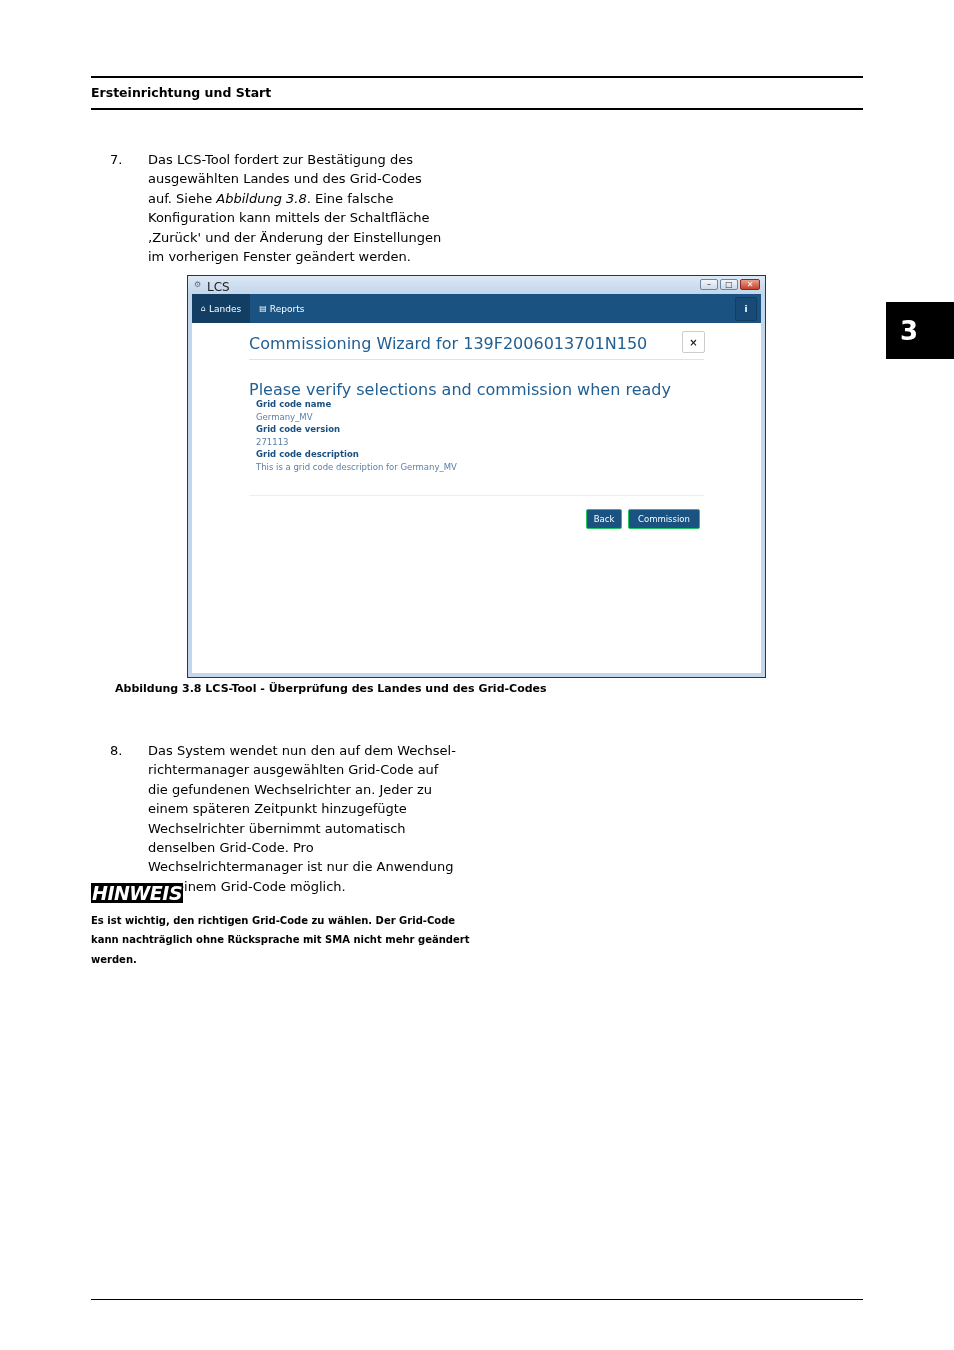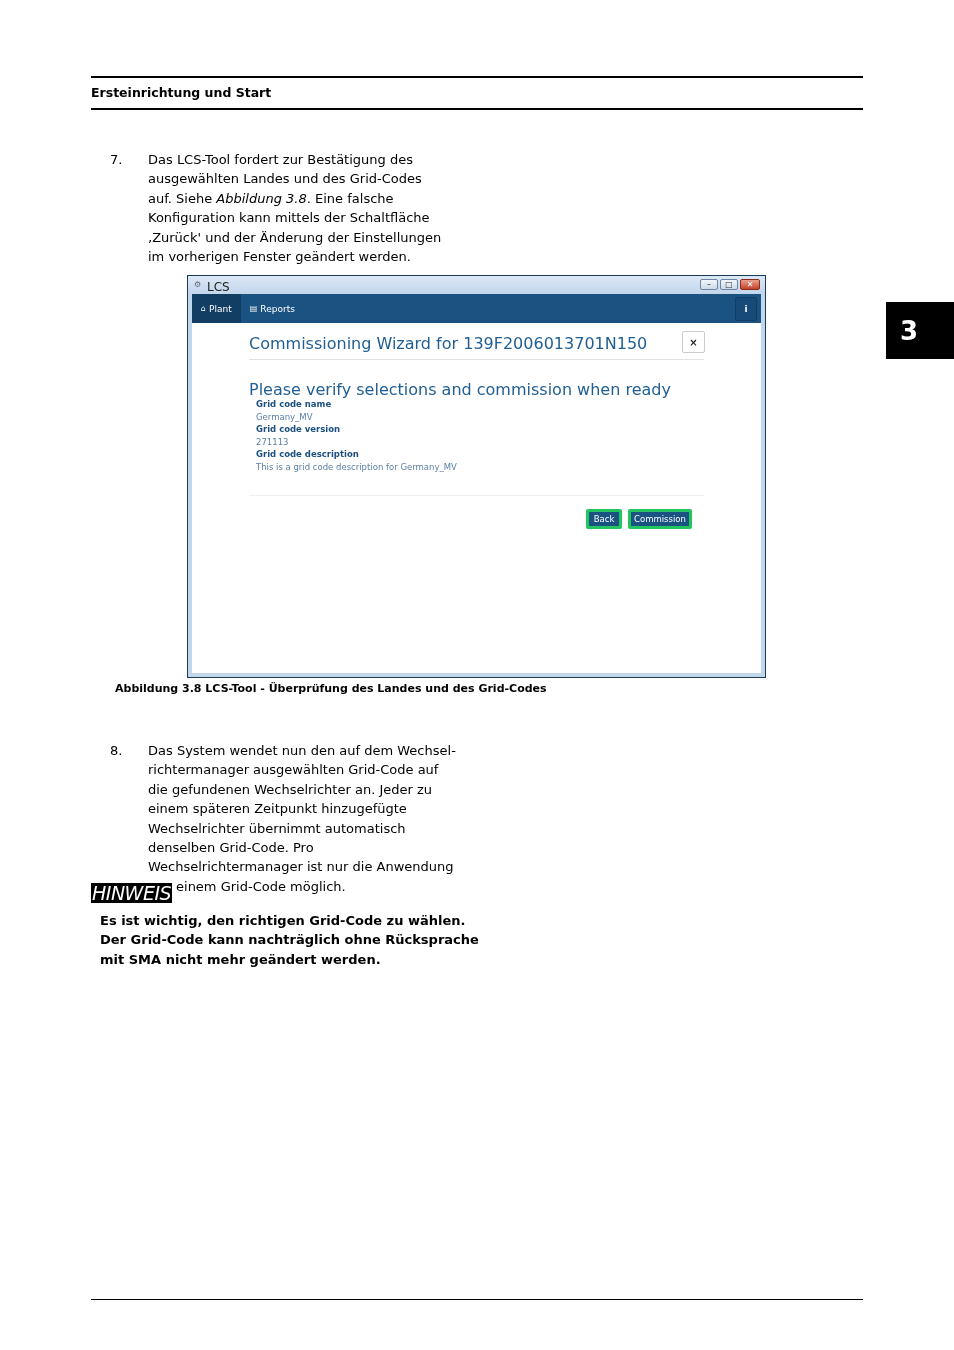--- a/index.html
+++ b/index.html
@@ -39,27 +39,27 @@
   .wiz-close { position:absolute; left:490px; top:37px; width:21px; height:20px; border:1px solid #ccc;
                border-radius:2px; font-size:10px; font-weight:bold; display:flex; align-items:center;
                justify-content:center; color:#222; background:#fff; }
   .hr1 { position:absolute; left:57px; top:65px; width:455px; height:1px; background:#e2e2e2; }
   .verify { position:absolute; left:57px; top:86px; font-size:16px; color:#215f93; }
   .fields { position:absolute; left:64px; top:104px; font-size:8.5px; line-height:12.6px; }
   .fields .lbl { color:#1a4f80; font-weight:bold; }
   .fields .val { color:#5a7fa6; }
   .hr2 { position:absolute; left:57px; top:201px; width:455px; height:1px; background:#eeeeee; }
   .btn { position:absolute; top:215px; height:20px; background:#1a5282; color:#fff; font-size:8.5px;
-         border-radius:2px; display:flex; align-items:center; justify-content:center; border:3px solid #22c55e; box-sizing:border-box; }
+         border-radius:2px; display:flex; align-items:center; justify-content:center; border:1px solid #22c55e; box-sizing:border-box; }
   .btn-back { left:394px; width:36px; }
-  .btn-commission { left:436px; width:64px; }
+  .btn-commission { left:436px; width:72px; }
 
   .hinweis { position:absolute; left:91px; top:883px; background:#000; color:#fff; font-size:19px;
-             font-weight:normal; font-style:italic; padding:0 1px; line-height:20px; letter-spacing:-0.5px; }
-  .note { position:absolute; left:100px; top:911px; width:380px; font-size:13px; line-height:19.4px; font-weight:bold; }
+             font-weight:bold; font-style:italic; padding:0 1px; line-height:20px; letter-spacing:-0.5px; }
+  .note { position:absolute; left:91px; top:911px; width:380px; font-size:10px; line-height:19.4px; font-weight:bold; }
 </style>
 </head>
 <body>
 
 <div class="rule" style="top:76px;height:2px;"></div>
 <div class="header-title">Ersteinrichtung und Start</div>
 <div class="rule" style="top:108px;height:2px;"></div>
 
 <div class="chapter-tab">3</div>
 
@@ -77,21 +77,21 @@
     <div class="win-btns">
       <span>–</span>
       <span>□</span>
       <span class="close">✕</span>
     </div>
   </div>
   <div class="app">
     <div class="nav">
       <div class="nav-item active">
         <span class="ic">⌂</span>
-        <span>Plant</span>
+        <span>Landes</span>
       </div>
       <div class="nav-item">
         <span class="ic">▤</span>
         <span>Reports</span>
       </div>
       <div class="nav-info">
         <span>i</span>
       </div>
     </div>
     <div class="wiz-title">Commissioning Wizard for 139F2006013701N150</div>

